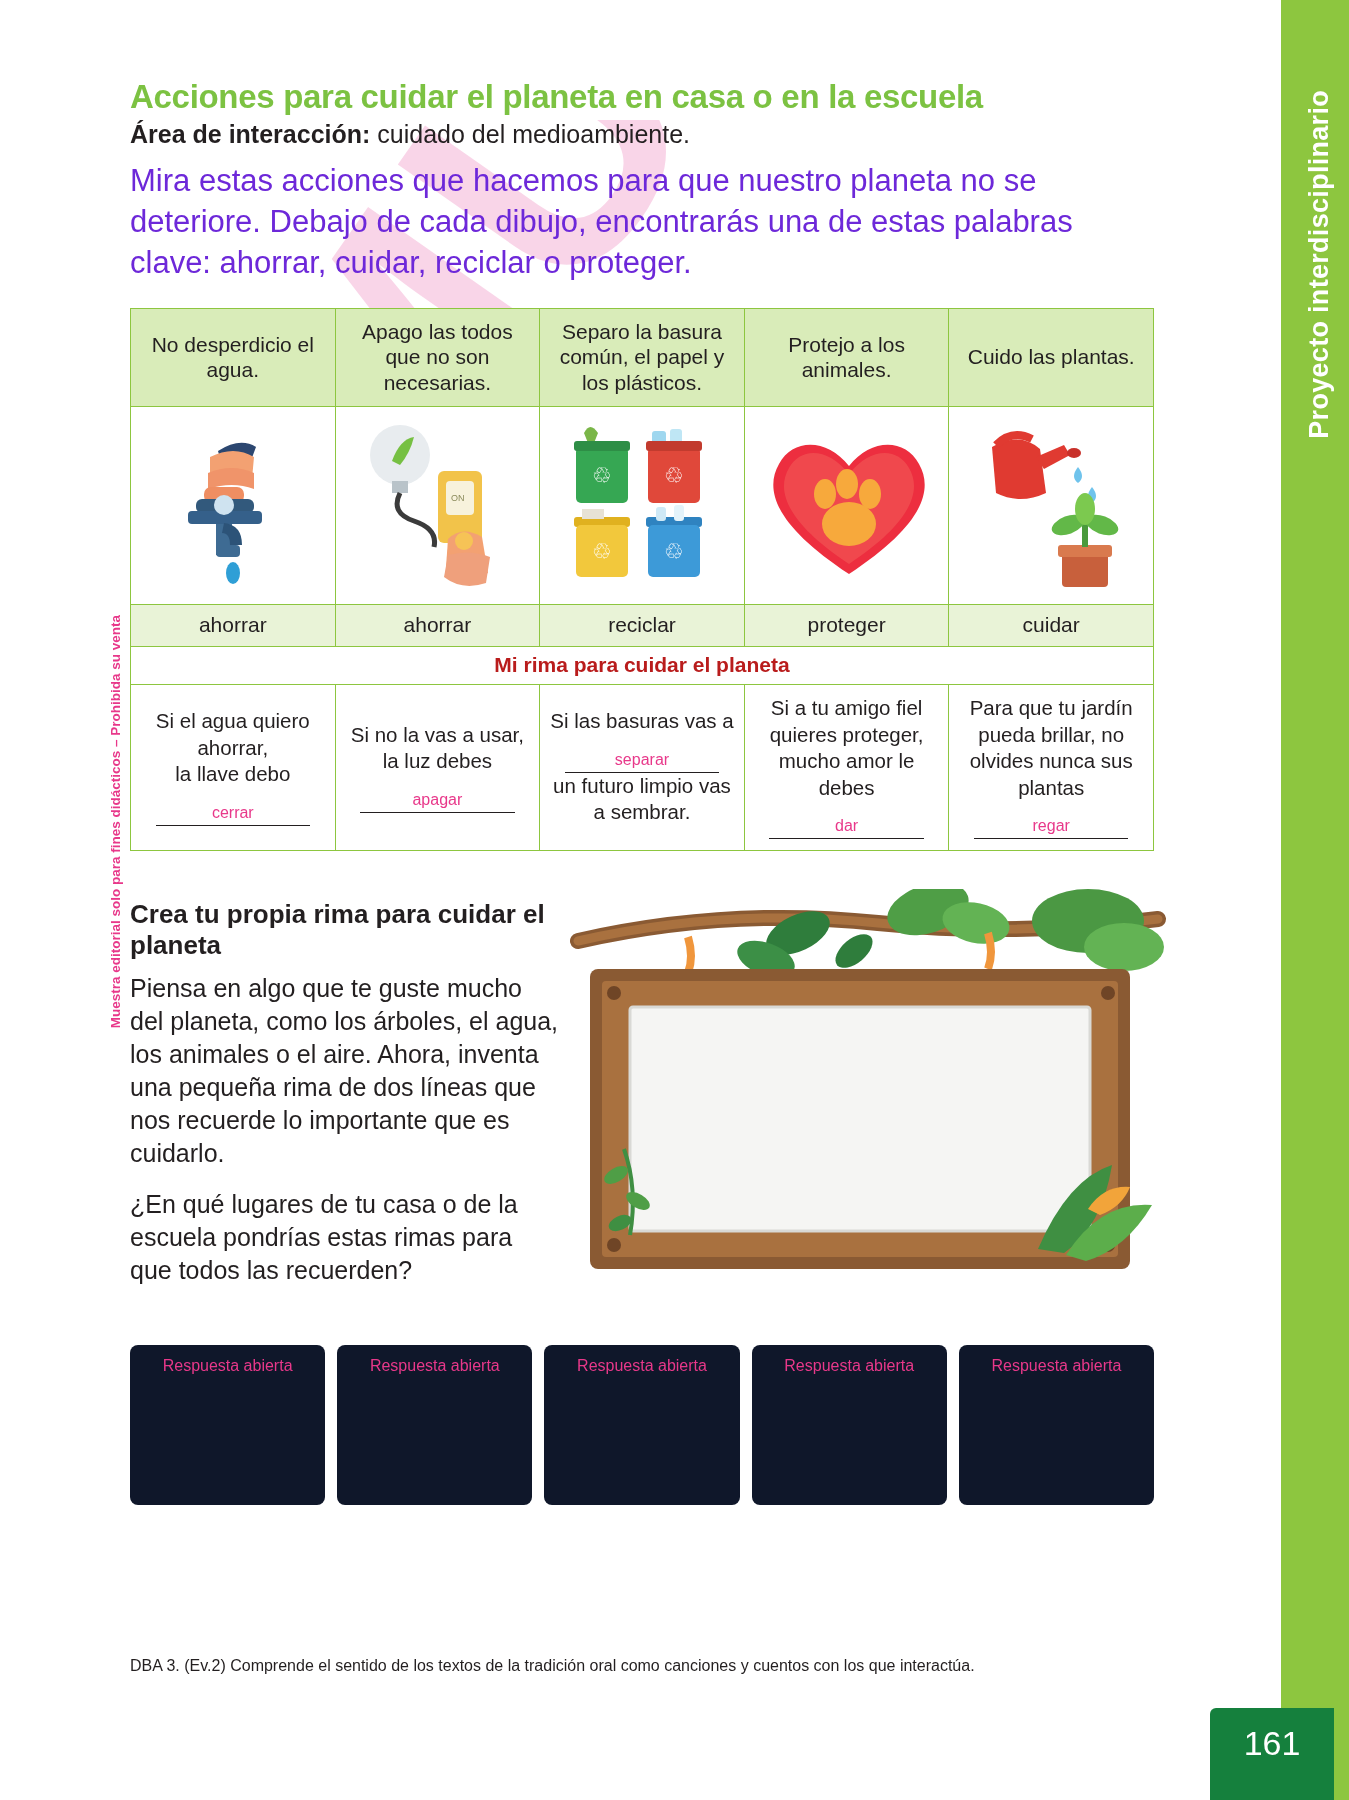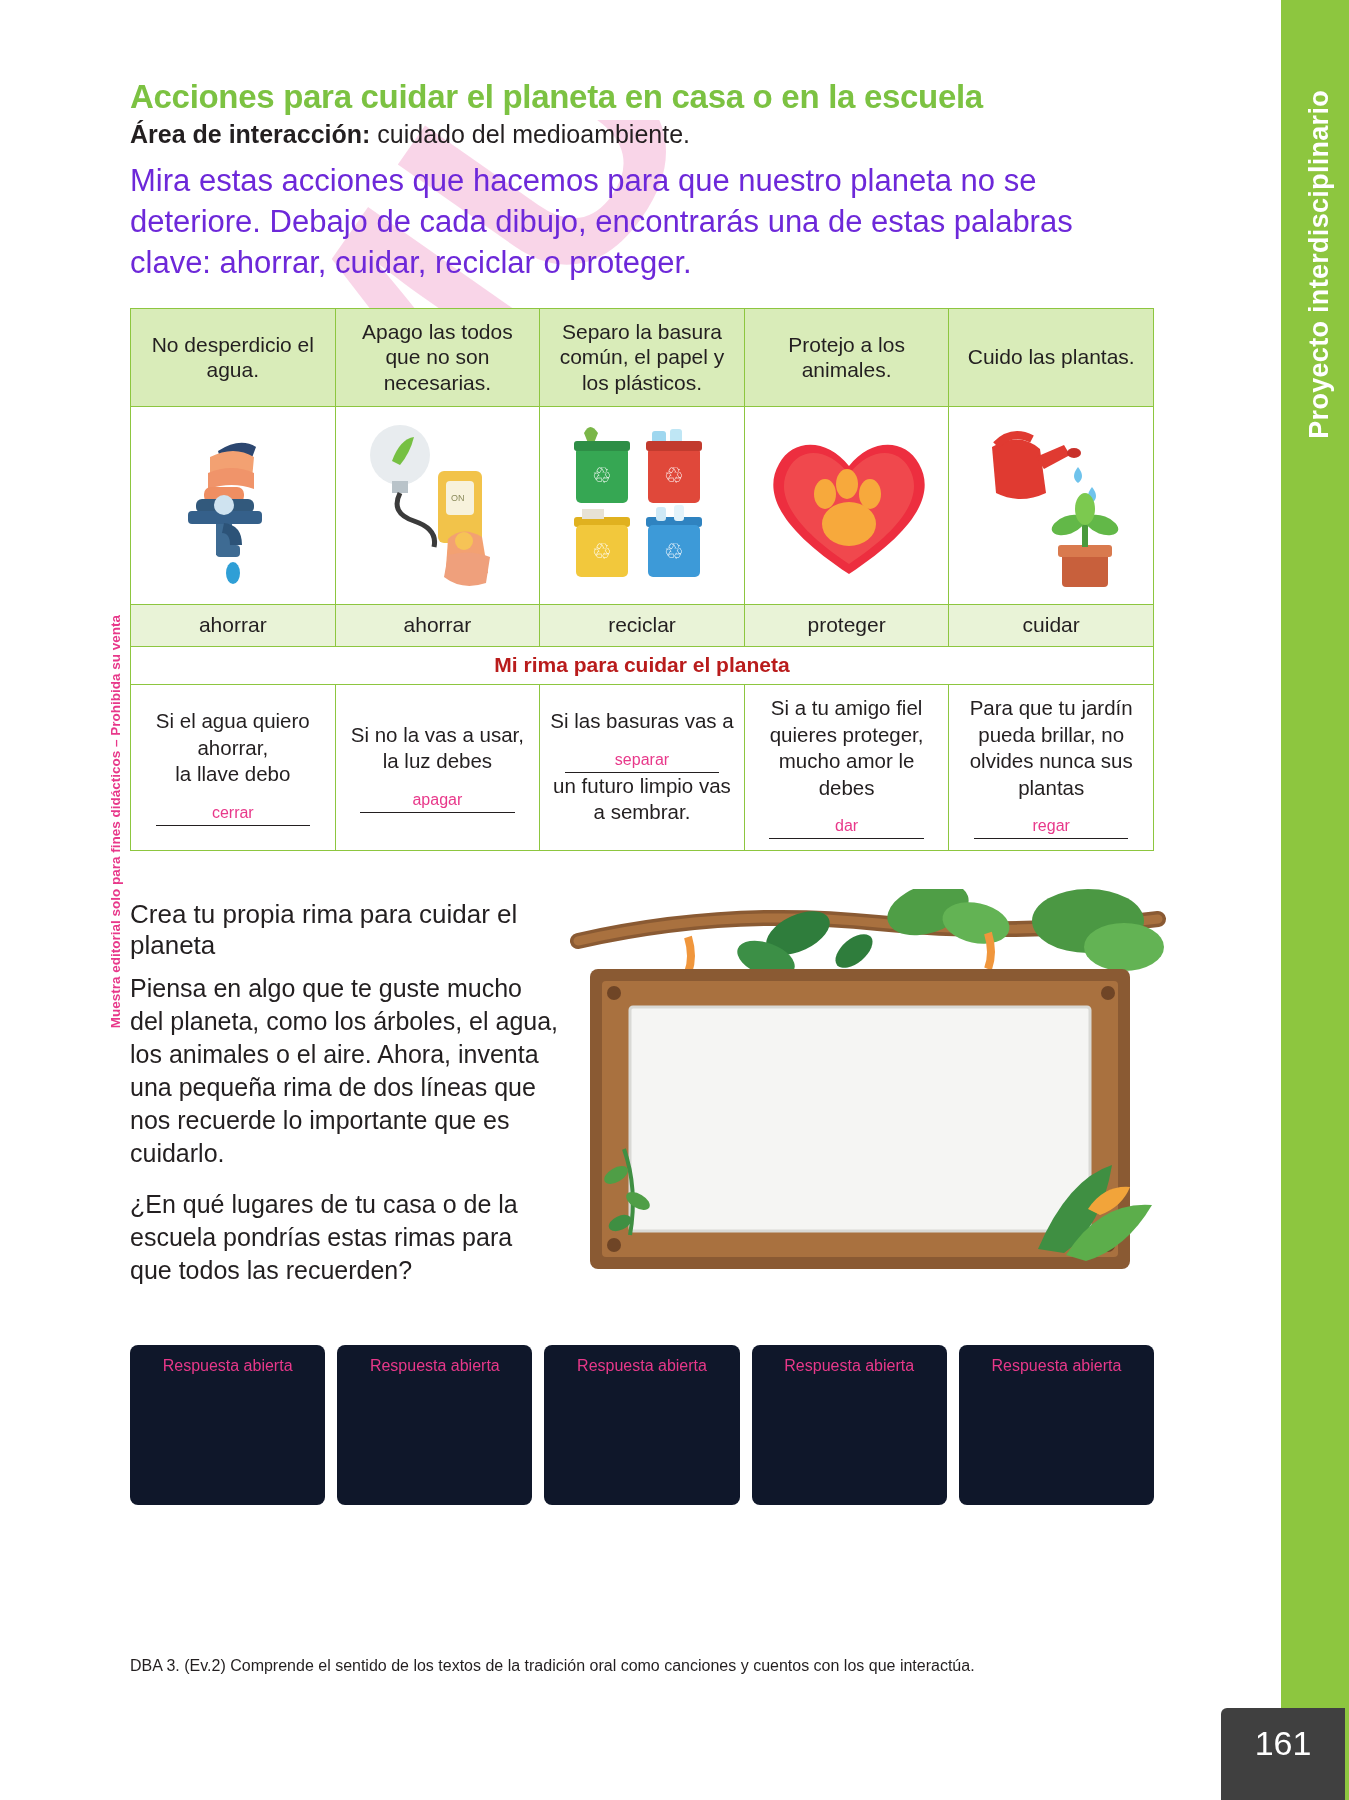--- a/index.html
+++ b/index.html
@@ -132,21 +132,21 @@
     font-size:16px;
     padding-bottom:1px;
   }
 
   
   .sec2 { position:relative; margin-top:48px; height:420px; }
   .sec2-text { width:430px; }
   h2.sub {
     margin:0 0 10px 0;
     font-size:26px;
-    font-weight:normal;
+    font-weight:bold;
     color:#231f20;
     line-height:1.22;
   }
   .sec2-text p { margin:0 0 18px 0; font-size:25px; color:#231f20; line-height:1.32; }
 
   .frame-wrap {
     position:absolute;
     right:-14px; top:-10px;
     width:600px; height:410px;
   }
@@ -168,23 +168,23 @@
   .footer-note {
     position:absolute;
     left:130px; top:1655px;
     width:960px;
     font-size:16px;
     color:#231f20;
     line-height:1.35;
   }
   .page-num {
     position:absolute;
-    right:4px; bottom:0px;
+    right:15px; bottom:0px;
     width:124px; height:92px;
-    background:#404040;
+    background:#15803d;
     color:#ffffff;
     font-size:34px;
     display:flex;
     align-items:flex-start;
     justify-content:center;
     padding-top:16px;
     border-top-left-radius:6px;
   }
 </style>
 </head>

